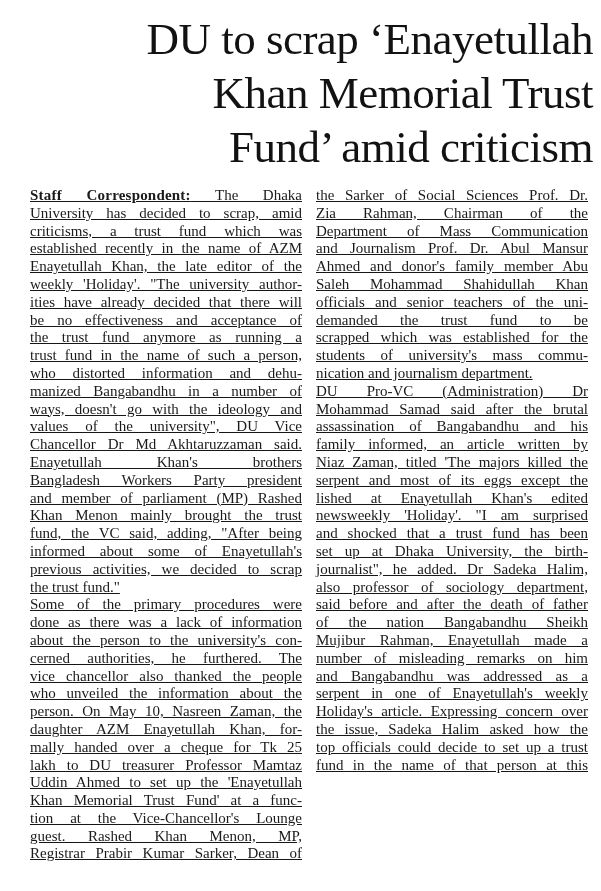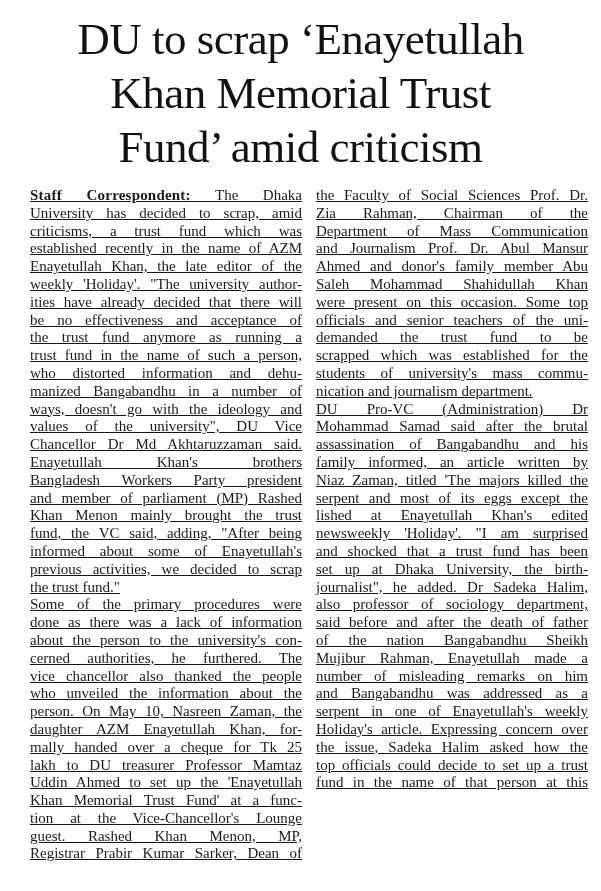--- a/index.html
+++ b/index.html
@@ -19,21 +19,21 @@
     height: 891px;
     background: #ffffff;
     box-sizing: border-box;
   }
   .headline {
     font-family: "Liberation Serif", serif;
     font-weight: 400;
     font-size: 45px;
     line-height: 54px;
     letter-spacing: -0.5px;
-    text-align: center;
+    text-align: right;
     color: #121212;
     white-space: pre-line;
     margin: 12px 8px 13px 8px;
   }
   .columns {
     display: flex;
     gap: 14px;
     padding: 0 13px 0 30px;
   }
   .col {
@@ -101,27 +101,26 @@
         <div class="line">daughter AZM Enayetullah Khan, for-</div>
         <div class="line">mally handed over a cheque for Tk 25</div>
         <div class="line">lakh to DU treasurer Professor Mamtaz</div>
         <div class="line">Uddin Ahmed to set up the 'Enayetullah</div>
         <div class="line">Khan Memorial Trust Fund' at a func-</div>
         <div class="line">tion at the Vice-Chancellor's Lounge</div>
         <div class="line">guest. Rashed Khan Menon, MP,</div>
         <div class="line">Registrar Prabir Kumar Sarker, Dean of</div>
       </div>
     <div class="col" id="col-right">
-        <div class="line">the Faculty of Social Sciences Prof. Dr.</div>
+        <div class="line">the Sarker of Social Sciences Prof. Dr.</div>
         <div class="line">Zia Rahman, Chairman of the</div>
         <div class="line">Department of Mass Communication</div>
         <div class="line">and Journalism Prof. Dr. Abul Mansur</div>
         <div class="line">Ahmed and donor's family member Abu</div>
         <div class="line">Saleh Mohammad Shahidullah Khan</div>
-        <div class="line">were present on this occasion. Some top</div>
         <div class="line">officials and senior teachers of the uni-</div>
         <div class="line">demanded the trust fund to be</div>
         <div class="line">scrapped which was established for the</div>
         <div class="line">students of university's mass commu-</div>
         <div class="line nojust">nication and journalism department.</div>
         <div class="line">DU Pro-VC (Administration) Dr</div>
         <div class="line">Mohammad Samad said after the brutal</div>
         <div class="line">assassination of Bangabandhu and his</div>
         <div class="line">family informed, an article written by</div>
         <div class="line">Niaz Zaman, titled 'The majors killed the</div>

